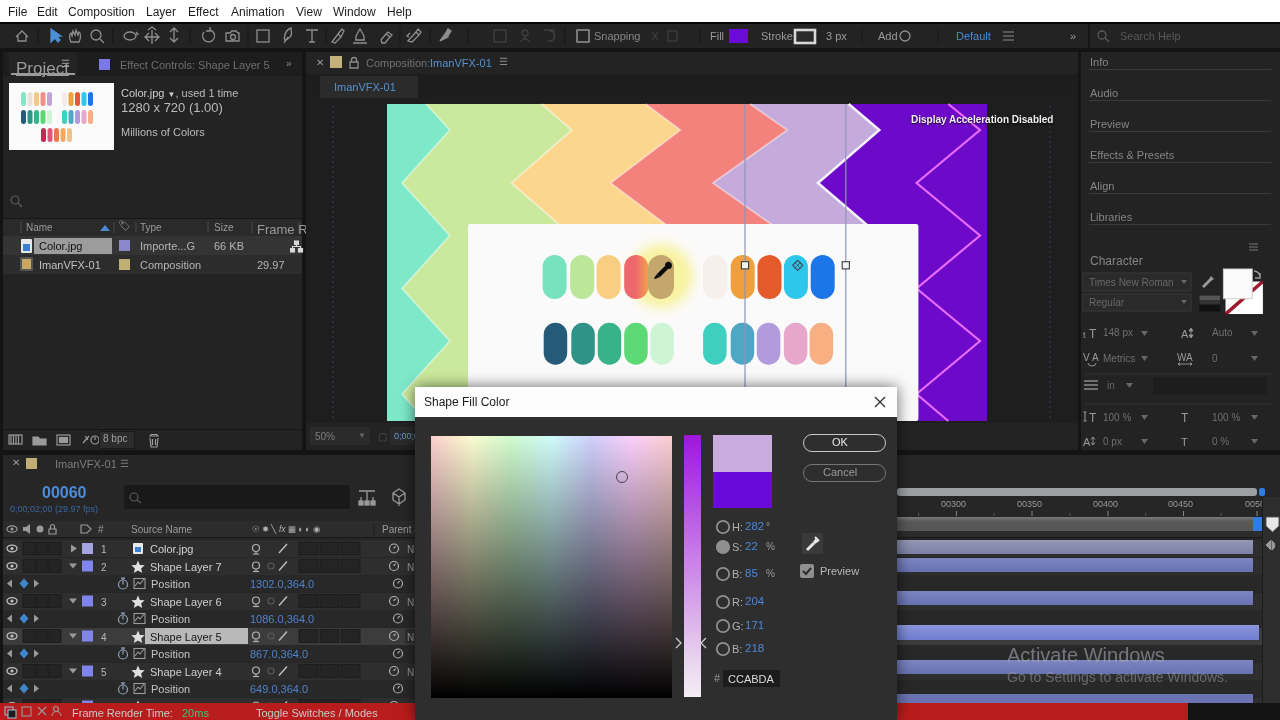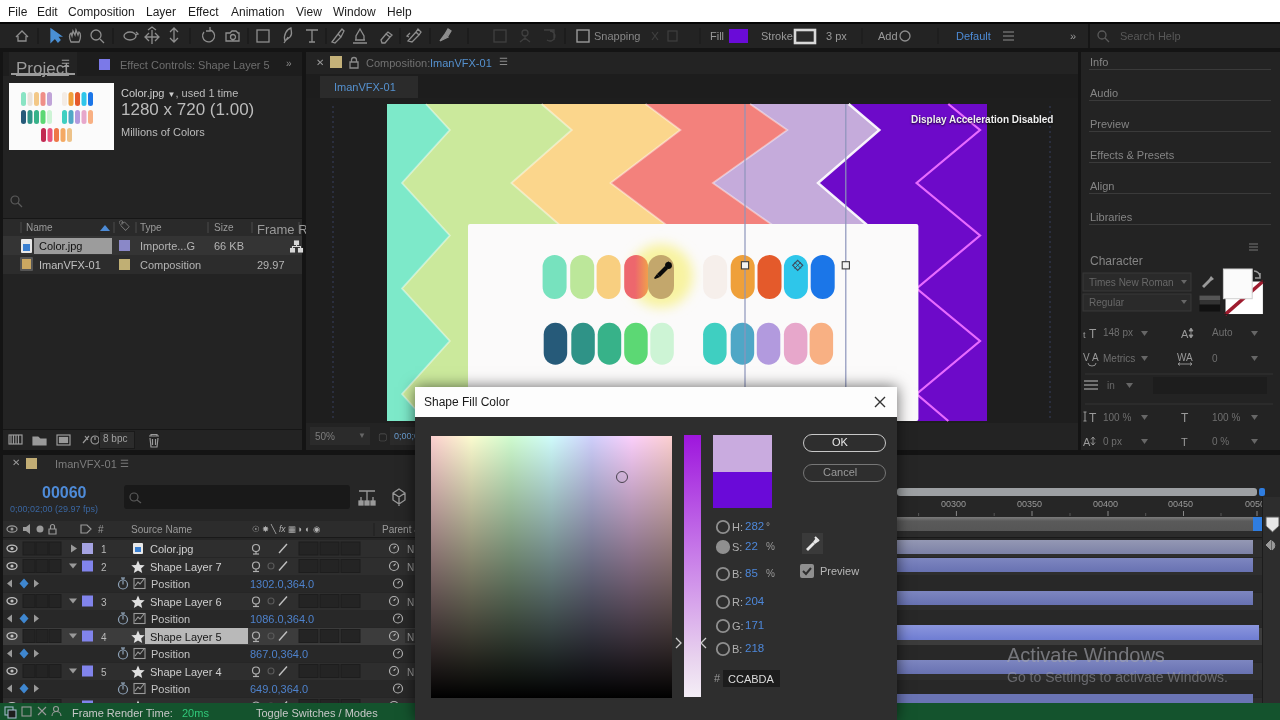--- a/index.html
+++ b/index.html
@@ -128,21 +128,21 @@
             <rect x="79" y="27" width="5" height="14" rx="2.5" fill="#f8b083"></rect>
         <rect x="32" y="45" width="5" height="14" rx="2.5" fill="#c22a52"></rect>
             <rect x="38.5" y="45" width="5" height="14" rx="2.5" fill="#e8537d"></rect>
             <rect x="45" y="45" width="5" height="14" rx="2.5" fill="#ee7747"></rect>
             <rect x="51.5" y="45" width="5" height="14" rx="2.5" fill="#f4a963"></rect>
             <rect x="58" y="45" width="5" height="14" rx="2.5" fill="#edc289"></rect>
       </g>
     </svg>
   </div>
   <div class="txt" style="left:118px;top:35px;font-size:11px;color:#cccccc;">Color.jpg&nbsp;<span style="font-size:8px;">▼</span><span style="color:#bbbbbb;">, used 1 time</span></div>
-  <div class="txt" style="left:118px;top:48px;font-size:17px;color:#bbbbbb;">1280 x 720 (1.00)</div>
+  <div class="txt" style="left:118px;top:48px;font-size:13px;color:#bbbbbb;">1280 x 720 (1.00)</div>
   <div class="txt" style="left:118px;top:74px;font-size:11px;color:#bbbbbb;">Millions of Colors</div>
 
   <svg width="16" height="16" style="position:absolute;left:6px;top:142px;">
         <circle cx="6" cy="6" r="4" fill="none" stroke="#5a5a5a" stroke-width="1.2"></circle>
         <line x1="9" y1="9" x2="13" y2="13" stroke="#5a5a5a" stroke-width="1.2"></line>
       </svg>
   <div class="abs" style="left:0;top:166px;width:299px;height:1px;background:#161616;"></div>
 
   <div class="abs" style="left:0;top:167px;width:299px;height:17px;background:#2a2a2a;"></div>
   <svg width="299" height="17" style="position:absolute;left:0;top:167px;">
@@ -744,21 +744,21 @@
 
   <div class="abs" style="left:1259px;top:42px;width:18px;height:206px;background:#2d2d2d;border-left:1px solid #1c1c1c;"></div>
   <svg width="18" height="20" style="position:absolute;left:1259px;top:80px;z-index:5;">
         <path d="M 4,10 l 5,-5 l 0,10 z M 10,6 a 5,5 0 0 1 0,9" stroke="#9a9a9a" fill="#9a9a9a" stroke-width="1"></path>
       </svg>
 
   <div class="txt" style="left:1004px;top:189px;font-size:20px;color:rgba(165,167,175,0.62);">Activate Windows</div>
   <div class="txt" style="left:1004px;top:214px;font-size:14px;color:rgba(155,157,165,0.55);">Go to Settings to activate Windows.</div>
 </div>
 
-<div class="abs" style="left:0;top:703px;width:1280px;height:17px;background:#14532d;">
+<div class="abs" style="left:0;top:703px;width:1188px;height:17px;background:#b91c1c;">
   <svg width="70" height="17" style="position:absolute;left:0;top:0;">
     <g fill="none" stroke="#9fb6c8" stroke-width="1.1">
       <rect x="5" y="4" width="8" height="8"></rect>
           <rect x="8" y="7" width="8" height="8" fill="#1d1d1d"></rect>
       <rect x="22" y="4" width="9" height="9" stroke="#9a9a9a"></rect>
       <path d="M 38,12 l 8,-8 M 38,4 l 8,8" stroke="#9a9a9a"></path>
       <circle cx="56" cy="6" r="2.5" stroke="#9a9a9a"></circle>
           <path d="M 52,13 a 4.5,4.5 0 0 1 9,0" stroke="#9a9a9a"></path>
     </g>
   </svg>

